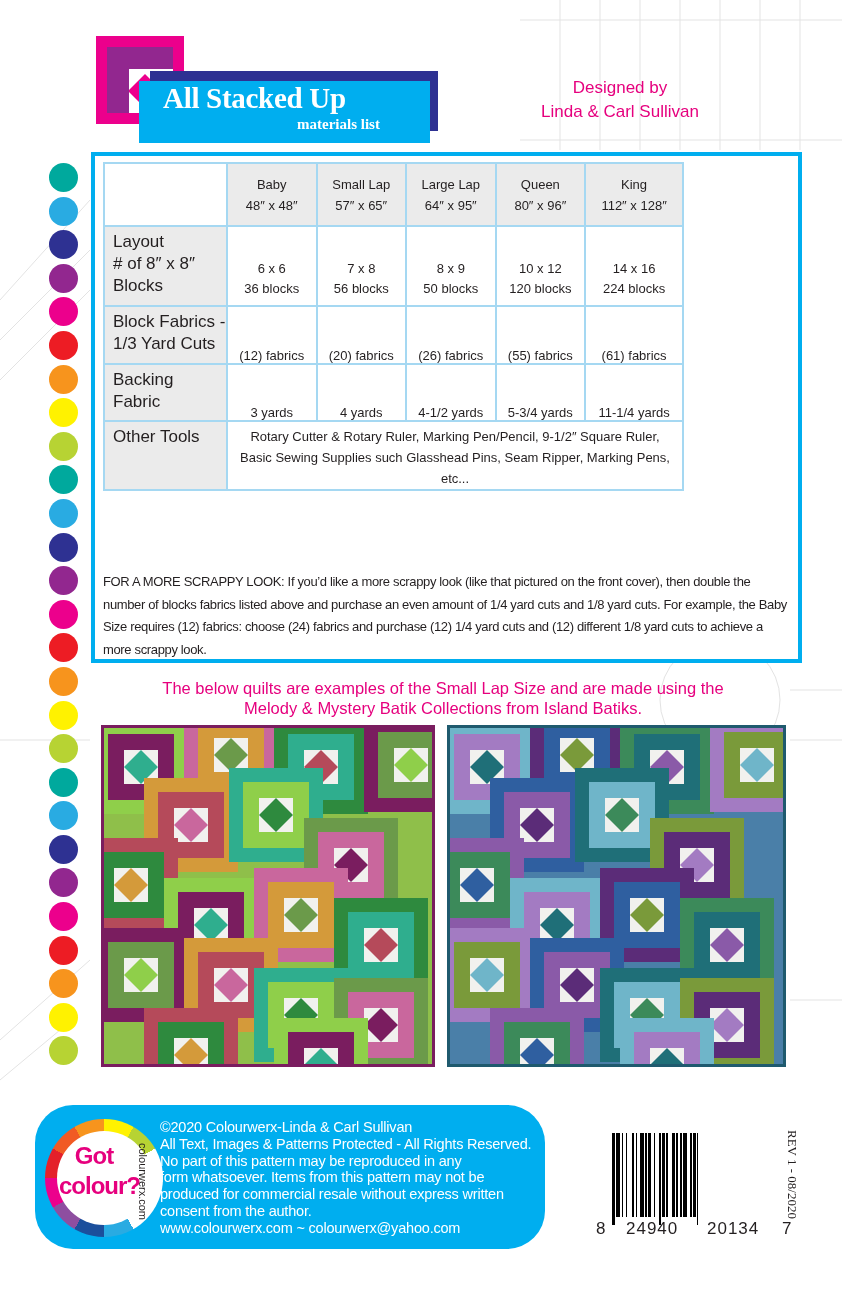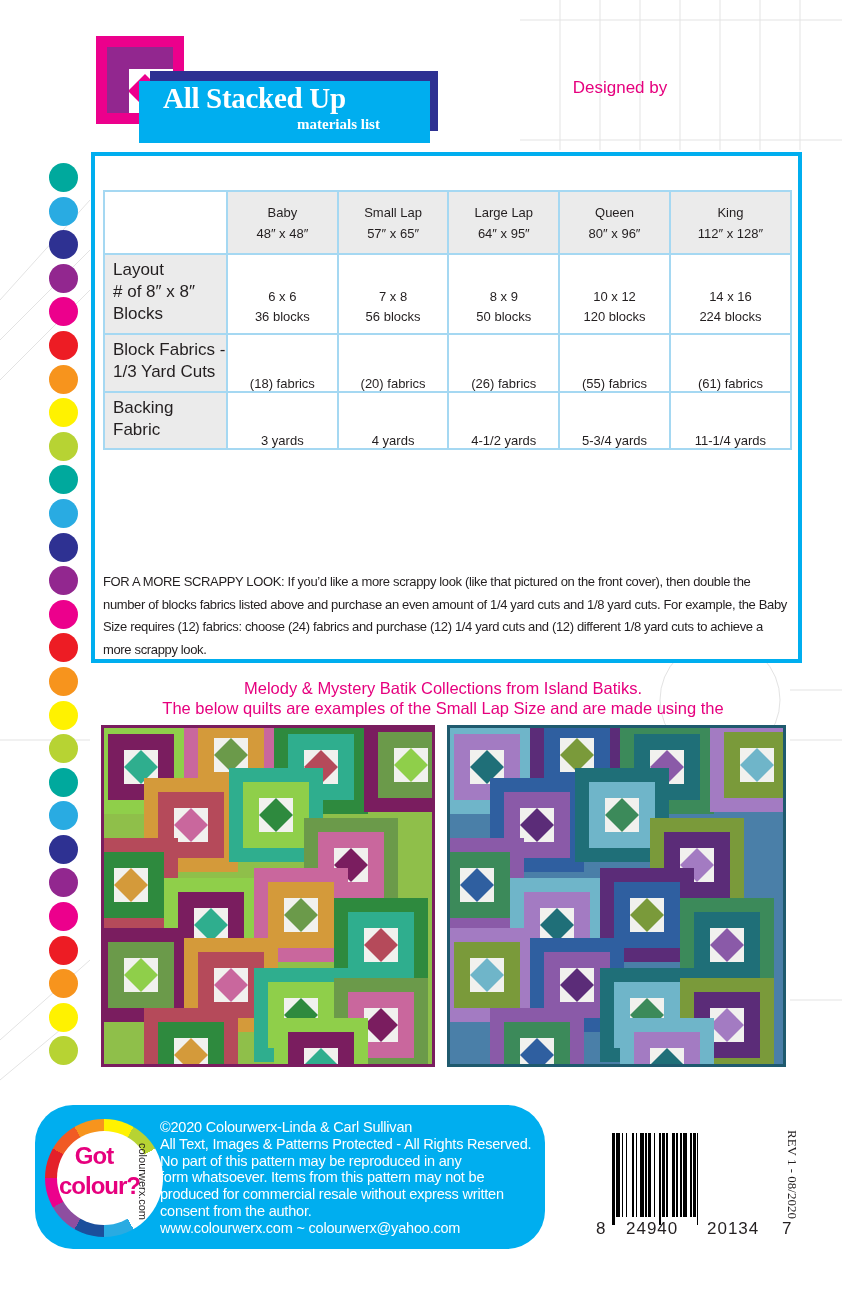--- a/index.html
+++ b/index.html
@@ -13,21 +13,21 @@
   .title-back{position:absolute;left:150px;top:71px;width:288px;height:60px;background:#2e3192;}
   .title-box{position:absolute;left:139px;top:81px;width:291px;height:62px;background:#00aeef;}
   .title-main{position:absolute;left:163px;top:82px;font-family:"Liberation Serif",serif;font-weight:bold;font-size:29px;color:#ffffff;letter-spacing:-0.3px;}
   .title-sub{position:absolute;left:297px;top:116px;font-family:"Liberation Serif",serif;font-weight:bold;font-size:15px;color:#ffffff;}
   .designer{position:absolute;left:520px;top:76px;width:200px;text-align:center;color:#e6007e;font-size:17px;line-height:24px;}
   
   .dots{position:absolute;left:49px;top:163px;width:30px;}
   .dot{width:29px;height:29px;border-radius:50%;margin-bottom:4.6px;}
   
   .panel{position:absolute;left:91px;top:152px;width:711px;height:511px;border:4px solid #00aeef;background:#fff;box-sizing:border-box;}
-  table.mat{position:absolute;left:8px;top:6px;width:689px;border-collapse:collapse;border:2px solid #a5d8f2;font-family:"Liberation Sans",sans-serif;margin-top:28px;}
+  table.mat{position:absolute;left:8px;top:6px;width:581px;border-collapse:collapse;border:2px solid #a5d8f2;font-family:"Liberation Sans",sans-serif;}
   table.mat td{border:2px solid #a5d8f2;padding:0;font-size:13px;text-align:center;vertical-align:bottom;color:#231f20;}
   table.mat td.rowhead{background:#ebebeb;text-align:left;vertical-align:top;font-size:17px;line-height:22px;padding:4px 0 0 8px;width:113px;}
   table.mat tr.hdr td{background:#ebebeb;vertical-align:middle;line-height:21px;font-size:13px;}
   table.mat tr.hdr td.blank{background:#fff;}
   .cell{display:block;padding-bottom:6px;line-height:20px;}
   .note{position:absolute;left:8px;top:415px;width:690px;font-size:13px;line-height:22.5px;color:#231f20;letter-spacing:-0.35px;}
   .examples{position:absolute;left:100px;top:678px;width:686px;text-align:center;color:#e6007e;font-size:16.5px;line-height:20px;}
   .quilt{position:absolute;top:725px;height:342px;overflow:hidden;}
   .quilt.q1{left:101px;width:334px;border:3px solid #7a1d5f;box-sizing:border-box;background:#8fbf4a;}
   .quilt.q2{left:447px;width:339px;border:3px solid #1f5a6e;box-sizing:border-box;background:#4a7fa8;}
@@ -72,20 +72,21 @@
       </div>
     </div>
 </div>
 <div class="title-back"></div>
 <div class="title-box"></div>
 <div class="title-main">All Stacked Up</div>
 <div class="title-sub">materials list</div>
 
 <div class="designer">
   <div>Designed by</div>
+  <div>Linda &amp; Carl Sullivan</div>
 </div>
 
 <div class="dots" id="dots">
     <div class="dot" style="background: rgb(0, 169, 157);"></div>
     <div class="dot" style="background: rgb(41, 171, 226);"></div>
     <div class="dot" style="background: rgb(46, 49, 146);"></div>
     <div class="dot" style="background: rgb(146, 39, 143);"></div>
     <div class="dot" style="background: rgb(236, 0, 140);"></div>
     <div class="dot" style="background: rgb(237, 28, 36);"></div>
     <div class="dot" style="background: rgb(247, 148, 29);"></div>
@@ -157,45 +158,54 @@
           </td>
       <td>
             <span class="cell"><span>14 x 16</span><br><span>224 blocks</span></span>
           </td>
     </tr>
     <tr style="height:58px">
       <td class="rowhead">
             <div>Block Fabrics -</div>
             <div>1/3 Yard Cuts</div>
           </td>
-      <td>(18) fabrics</td>
+      <td>(12) fabrics</td>
       <td>(20) fabrics</td>
       <td>(26) fabrics</td>
       <td>(55) fabrics</td>
       <td>(61) fabrics</td>
     </tr>
     <tr style="height:57px">
       <td class="rowhead">
             <div>Backing</div>
             <div>Fabric</div>
           </td>
       <td>3 yards</td>
       <td>4 yards</td>
       <td>4-1/2 yards</td>
       <td>5-3/4 yards</td>
       <td>11-1/4 yards</td>
     </tr>
+    <tr style="height:52px">
+      <td class="rowhead">
+            <div>Other Tools</div>
+          </td>
+      <td colspan="5" style="vertical-align:middle;line-height:21px;padding-top:4px;">
+        <div>Rotary Cutter &amp; Rotary Ruler, Marking Pen/Pencil,  9-1/2″ Square Ruler,</div>
+        <div>Basic Sewing Supplies such Glasshead Pins, Seam Ripper, Marking Pens, etc...</div>
+      </td>
+    </tr>
   </tbody>
     </table>
   <div class="note">FOR A MORE SCRAPPY LOOK: If you’d like a more scrappy look (like that pictured on the front cover), then double the number of blocks fabrics listed above and purchase an even amount of 1/4 yard cuts and 1/8 yard cuts.  For example, the Baby Size requires (12) fabrics:  choose (24) fabrics and purchase (12) 1/4 yard cuts and (12) different 1/8 yard cuts to achieve a more scrappy look.</div>
 </div>
 
 <div class="examples">
+  <div>The below quilts are examples of the Small Lap Size and are made using the</div>
   <div>Melody &amp; Mystery Batik Collections from Island Batiks.</div>
-  <div>The below quilts are examples of the Small Lap Size and are made using the</div>
 </div>
 
 <div class="quilt q1" id="quilt1">
     <div style="position: absolute; inset: 0px;"></div>
     <div class="blk" style="left: -10px; top: -8px; background: rgb(143, 207, 74);">
       <div class="ring" style="background: rgb(122, 29, 95);"></div>
       <div class="ctr">
         <div class="tri" style="background: rgb(47, 174, 142);"></div>
       </div>
     </div>

